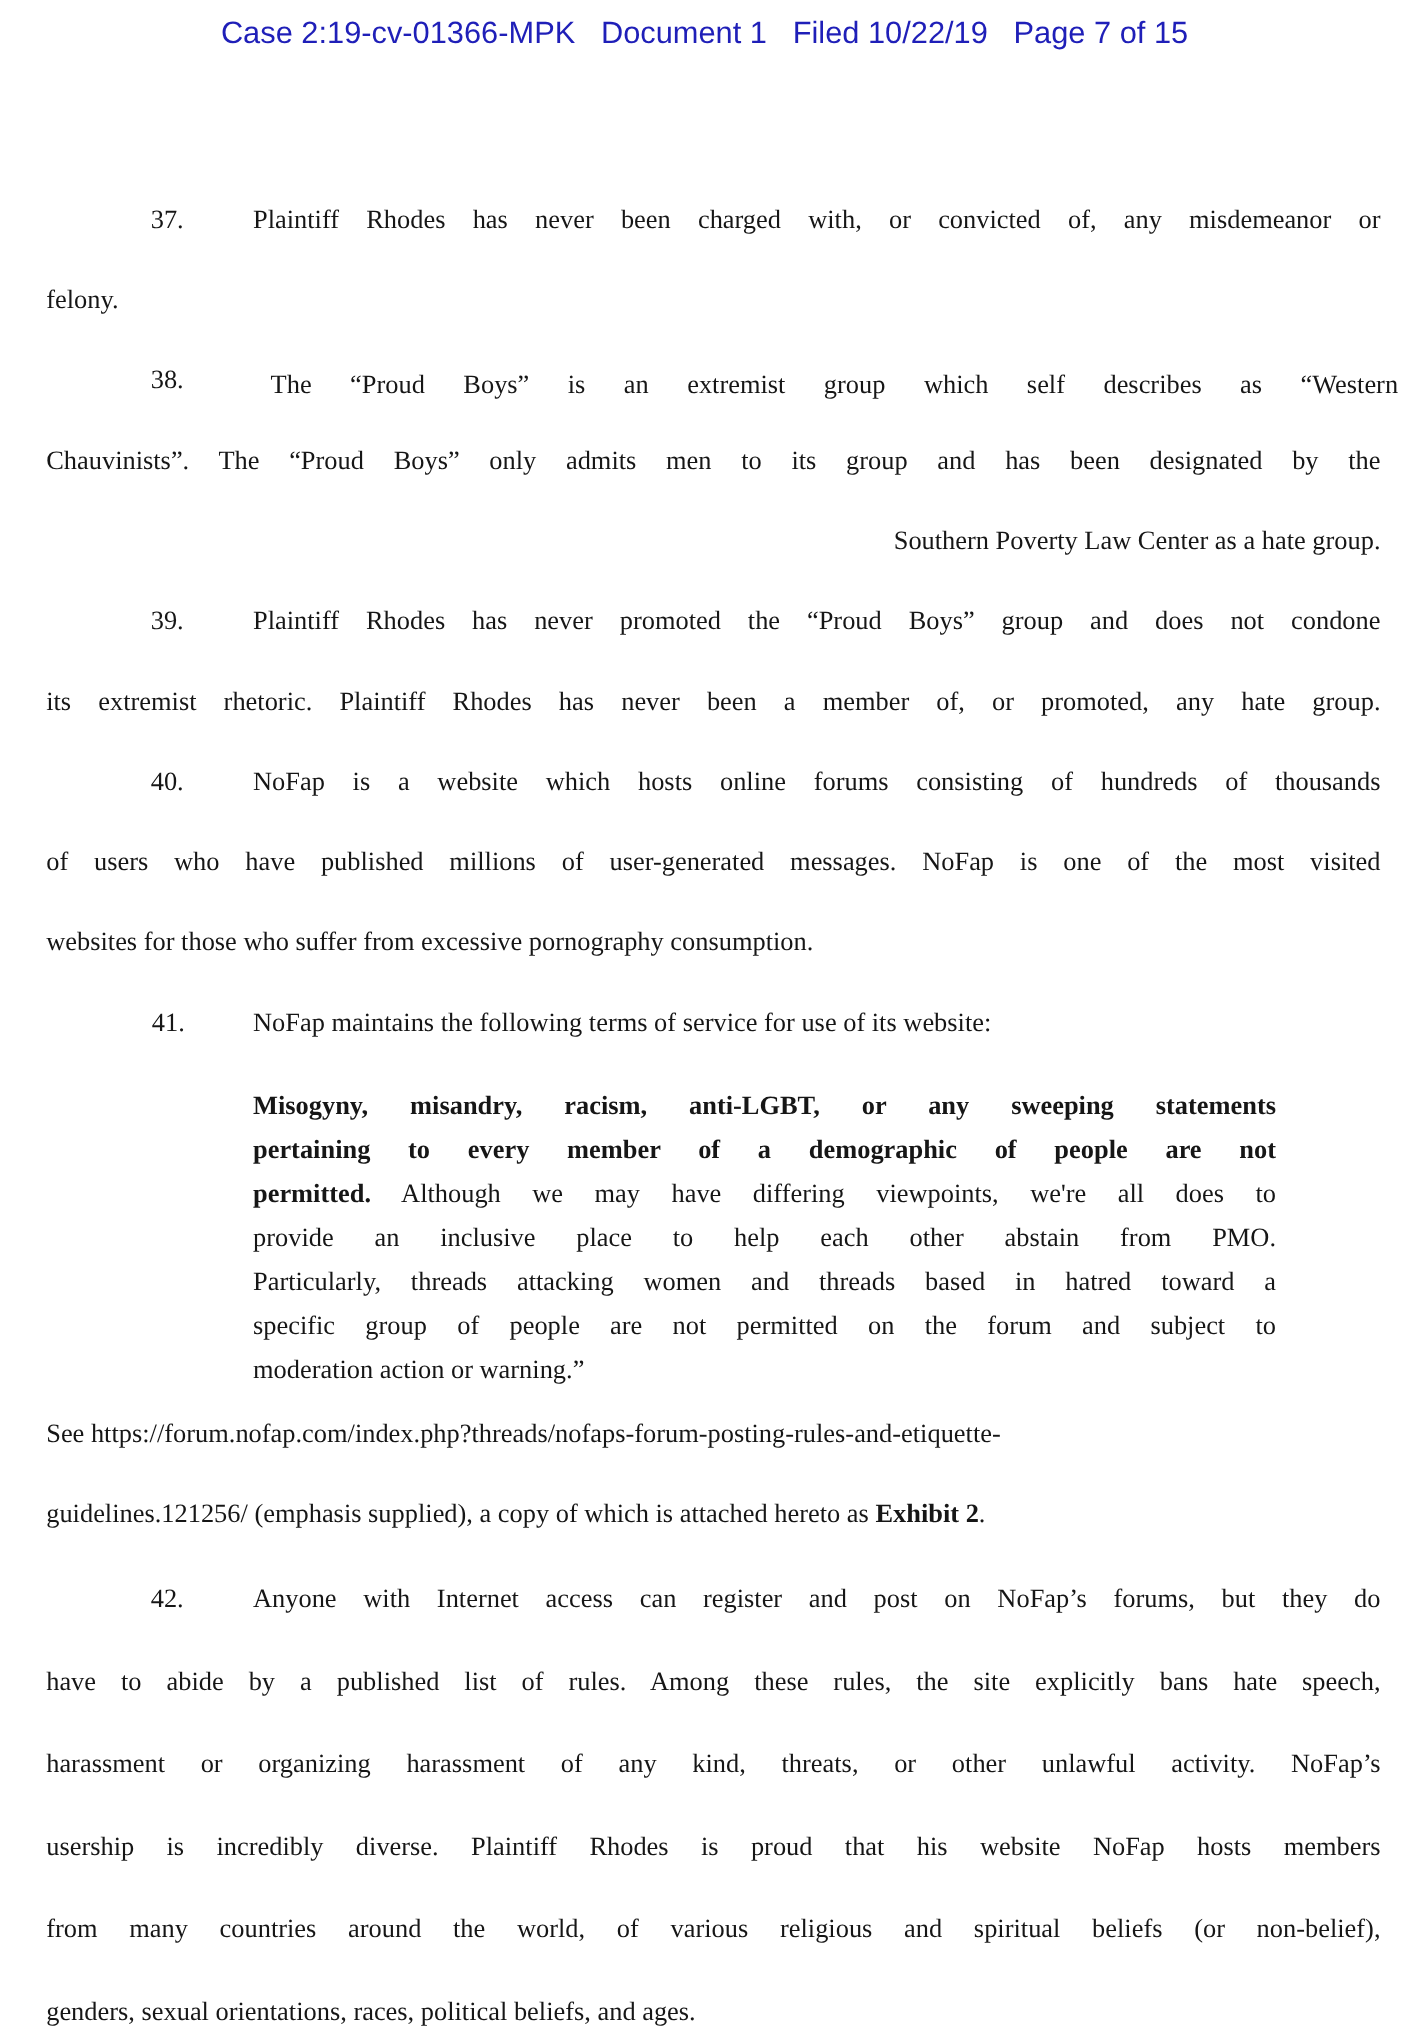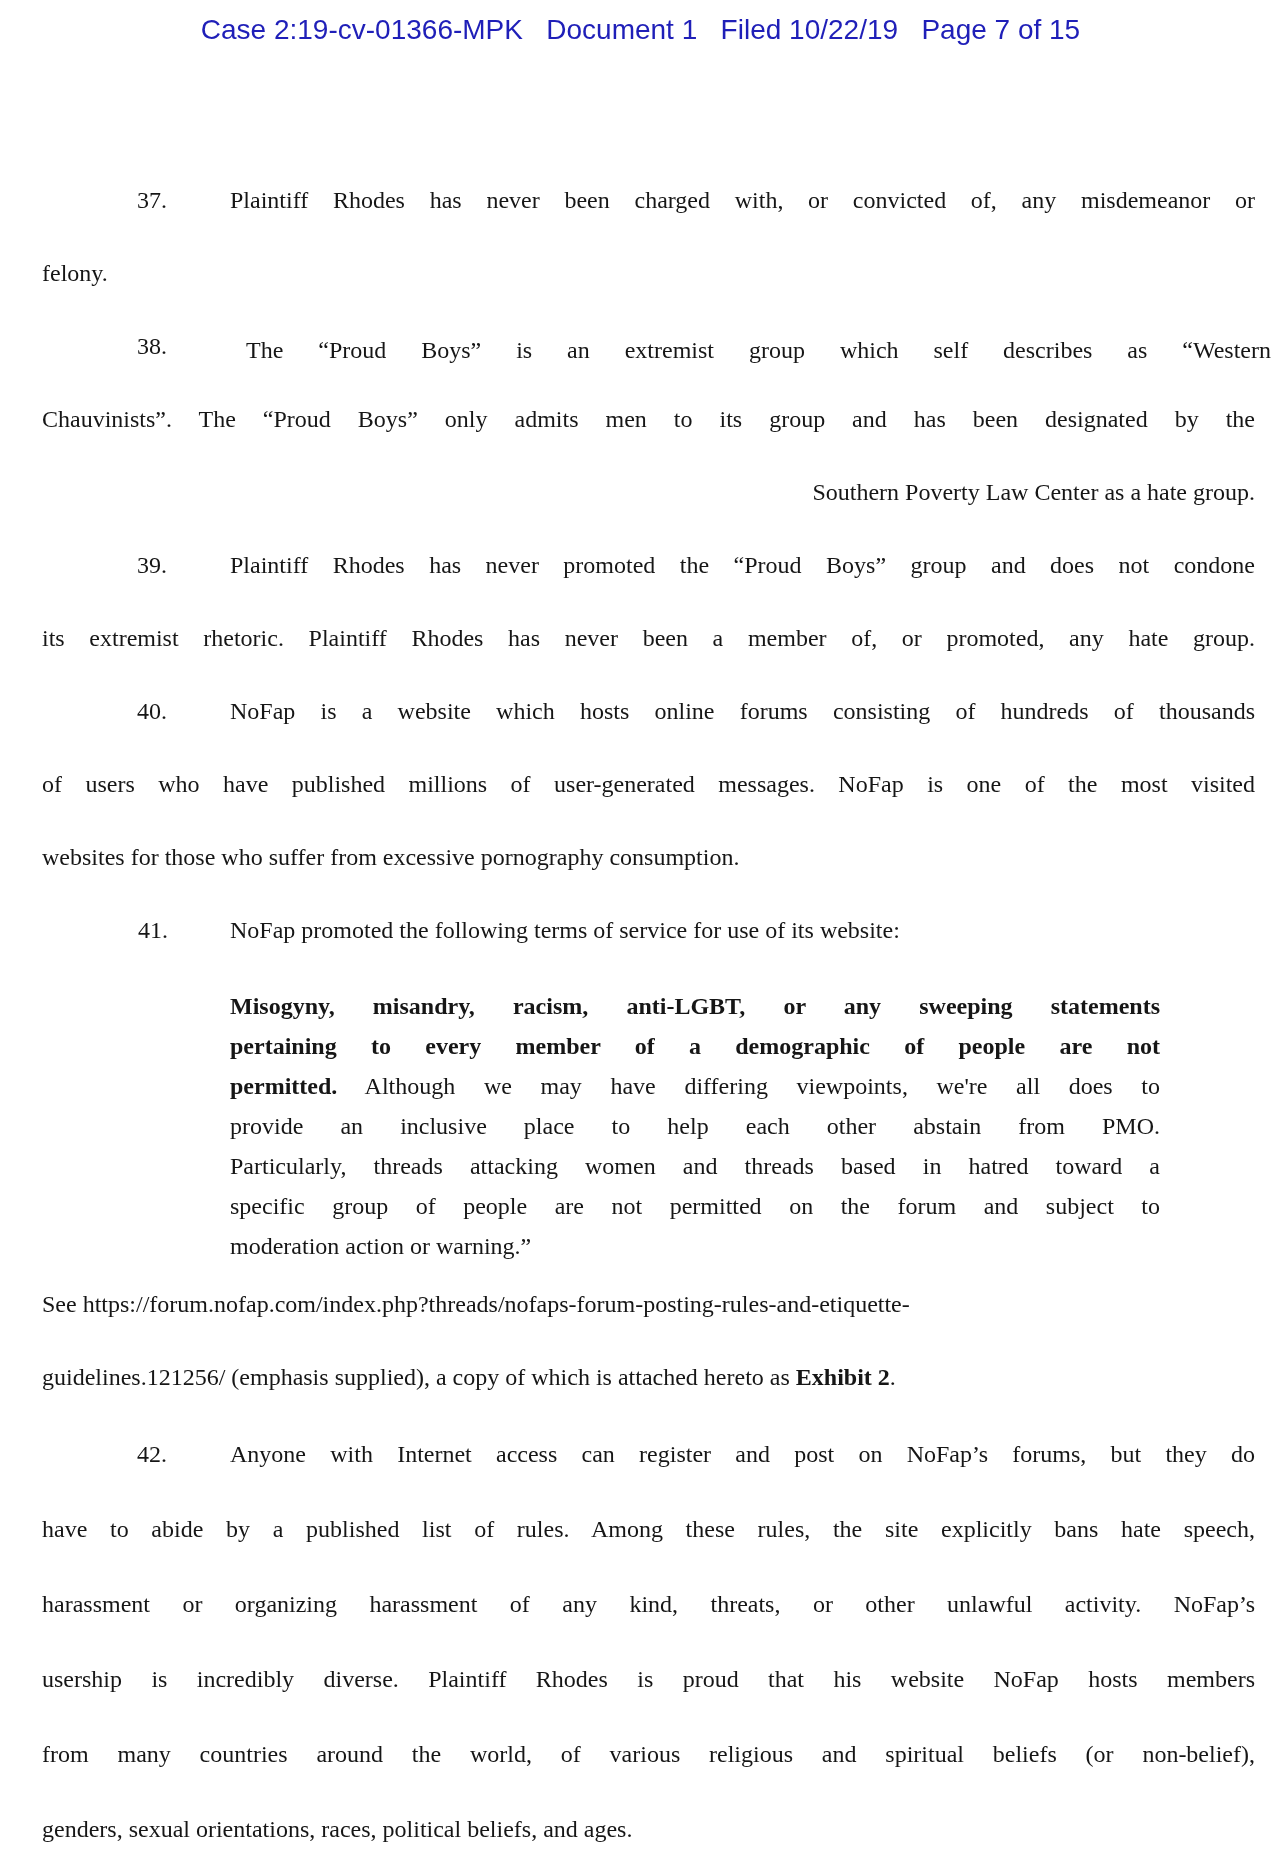--- a/index.html
+++ b/index.html
@@ -53,21 +53,21 @@
       <div class="text-line justify" style="top: 399px; left: 42px; width: 1213px;"><span>Chauvinists”.  The “Proud Boys” only admits men to its group and has been designated by the</span></div>
       <div class="text-line left" style="top: 472px; left: 42px; width: 1213px; text-align: right;"><span>Southern Poverty Law Center as a hate group.</span></div>
       <div class="text-line left" style="top: 545px; left: 137px; width: 70px;">39.</div>
       <div class="text-line justify" style="top: 545px; left: 230px; width: 1025px;"><span>Plaintiff Rhodes has never promoted the “Proud Boys” group and does not condone</span></div>
       <div class="text-line justify" style="top: 618px; left: 42px; width: 1213px;"><span>its extremist rhetoric.  Plaintiff Rhodes has never been a member of, or promoted, any hate group.</span></div>
       <div class="text-line left" style="top: 691px; left: 137px; width: 70px;">40.</div>
       <div class="text-line justify" style="top: 691px; left: 230px; width: 1025px;"><span>NoFap is a website which hosts online forums consisting of hundreds of thousands</span></div>
       <div class="text-line justify" style="top: 764px; left: 42px; width: 1213px;"><span>of users who have published millions of user-generated messages.  NoFap is one of the most visited</span></div>
       <div class="text-line left" style="top: 837px; left: 42px; width: 1213px;"><span>websites for those who suffer from excessive pornography consumption.</span></div>
       <div class="text-line left" style="top: 910px; left: 138px; width: 70px;">41.</div>
-      <div class="text-line left" style="top: 910px; left: 230px; width: 1025px;"><span>NoFap promoted the following terms of service for use of its website:</span></div>
+      <div class="text-line left" style="top: 910px; left: 230px; width: 1025px;"><span>NoFap maintains the following terms of service for use of its website:</span></div>
       <div class="text-line justify" style="top: 986px; left: 230px; width: 930px;"><span class="seg-bold">Misogyny, misandry, racism, anti-LGBT, or any sweeping statements</span></div>
       <div class="text-line justify" style="top: 1026px; left: 230px; width: 930px;"><span class="seg-bold">pertaining to every member of a demographic of people are not</span></div>
       <div class="text-line justify" style="top: 1066px; left: 230px; width: 930px;"><span class="seg-bold">permitted.</span><span> Although we may have differing viewpoints, we're all does to</span></div>
       <div class="text-line justify" style="top: 1106px; left: 230px; width: 930px;"><span>provide an inclusive place to help each other abstain from PMO.</span></div>
       <div class="text-line justify" style="top: 1146px; left: 230px; width: 930px;"><span>Particularly, threads attacking women and threads based in hatred toward a</span></div>
       <div class="text-line justify" style="top: 1186px; left: 230px; width: 930px;"><span>specific group of people are not permitted on the forum and subject to</span></div>
       <div class="text-line left" style="top: 1226px; left: 230px; width: 930px;"><span>moderation action or warning.”</span></div>
       <div class="text-line left" style="top: 1284px; left: 42px; width: 1213px;"><span>See https://forum.nofap.com/index.php?threads/nofaps-forum-posting-rules-and-etiquette-</span></div>
       <div class="text-line left" style="top: 1357px; left: 42px; width: 1213px;"><span>guidelines.121256/ (emphasis supplied), a copy of which is attached hereto as </span><span class="seg-bold">Exhibit 2</span><span>.</span></div>
       <div class="text-line left" style="top: 1434px; left: 137px; width: 70px;">42.</div>

